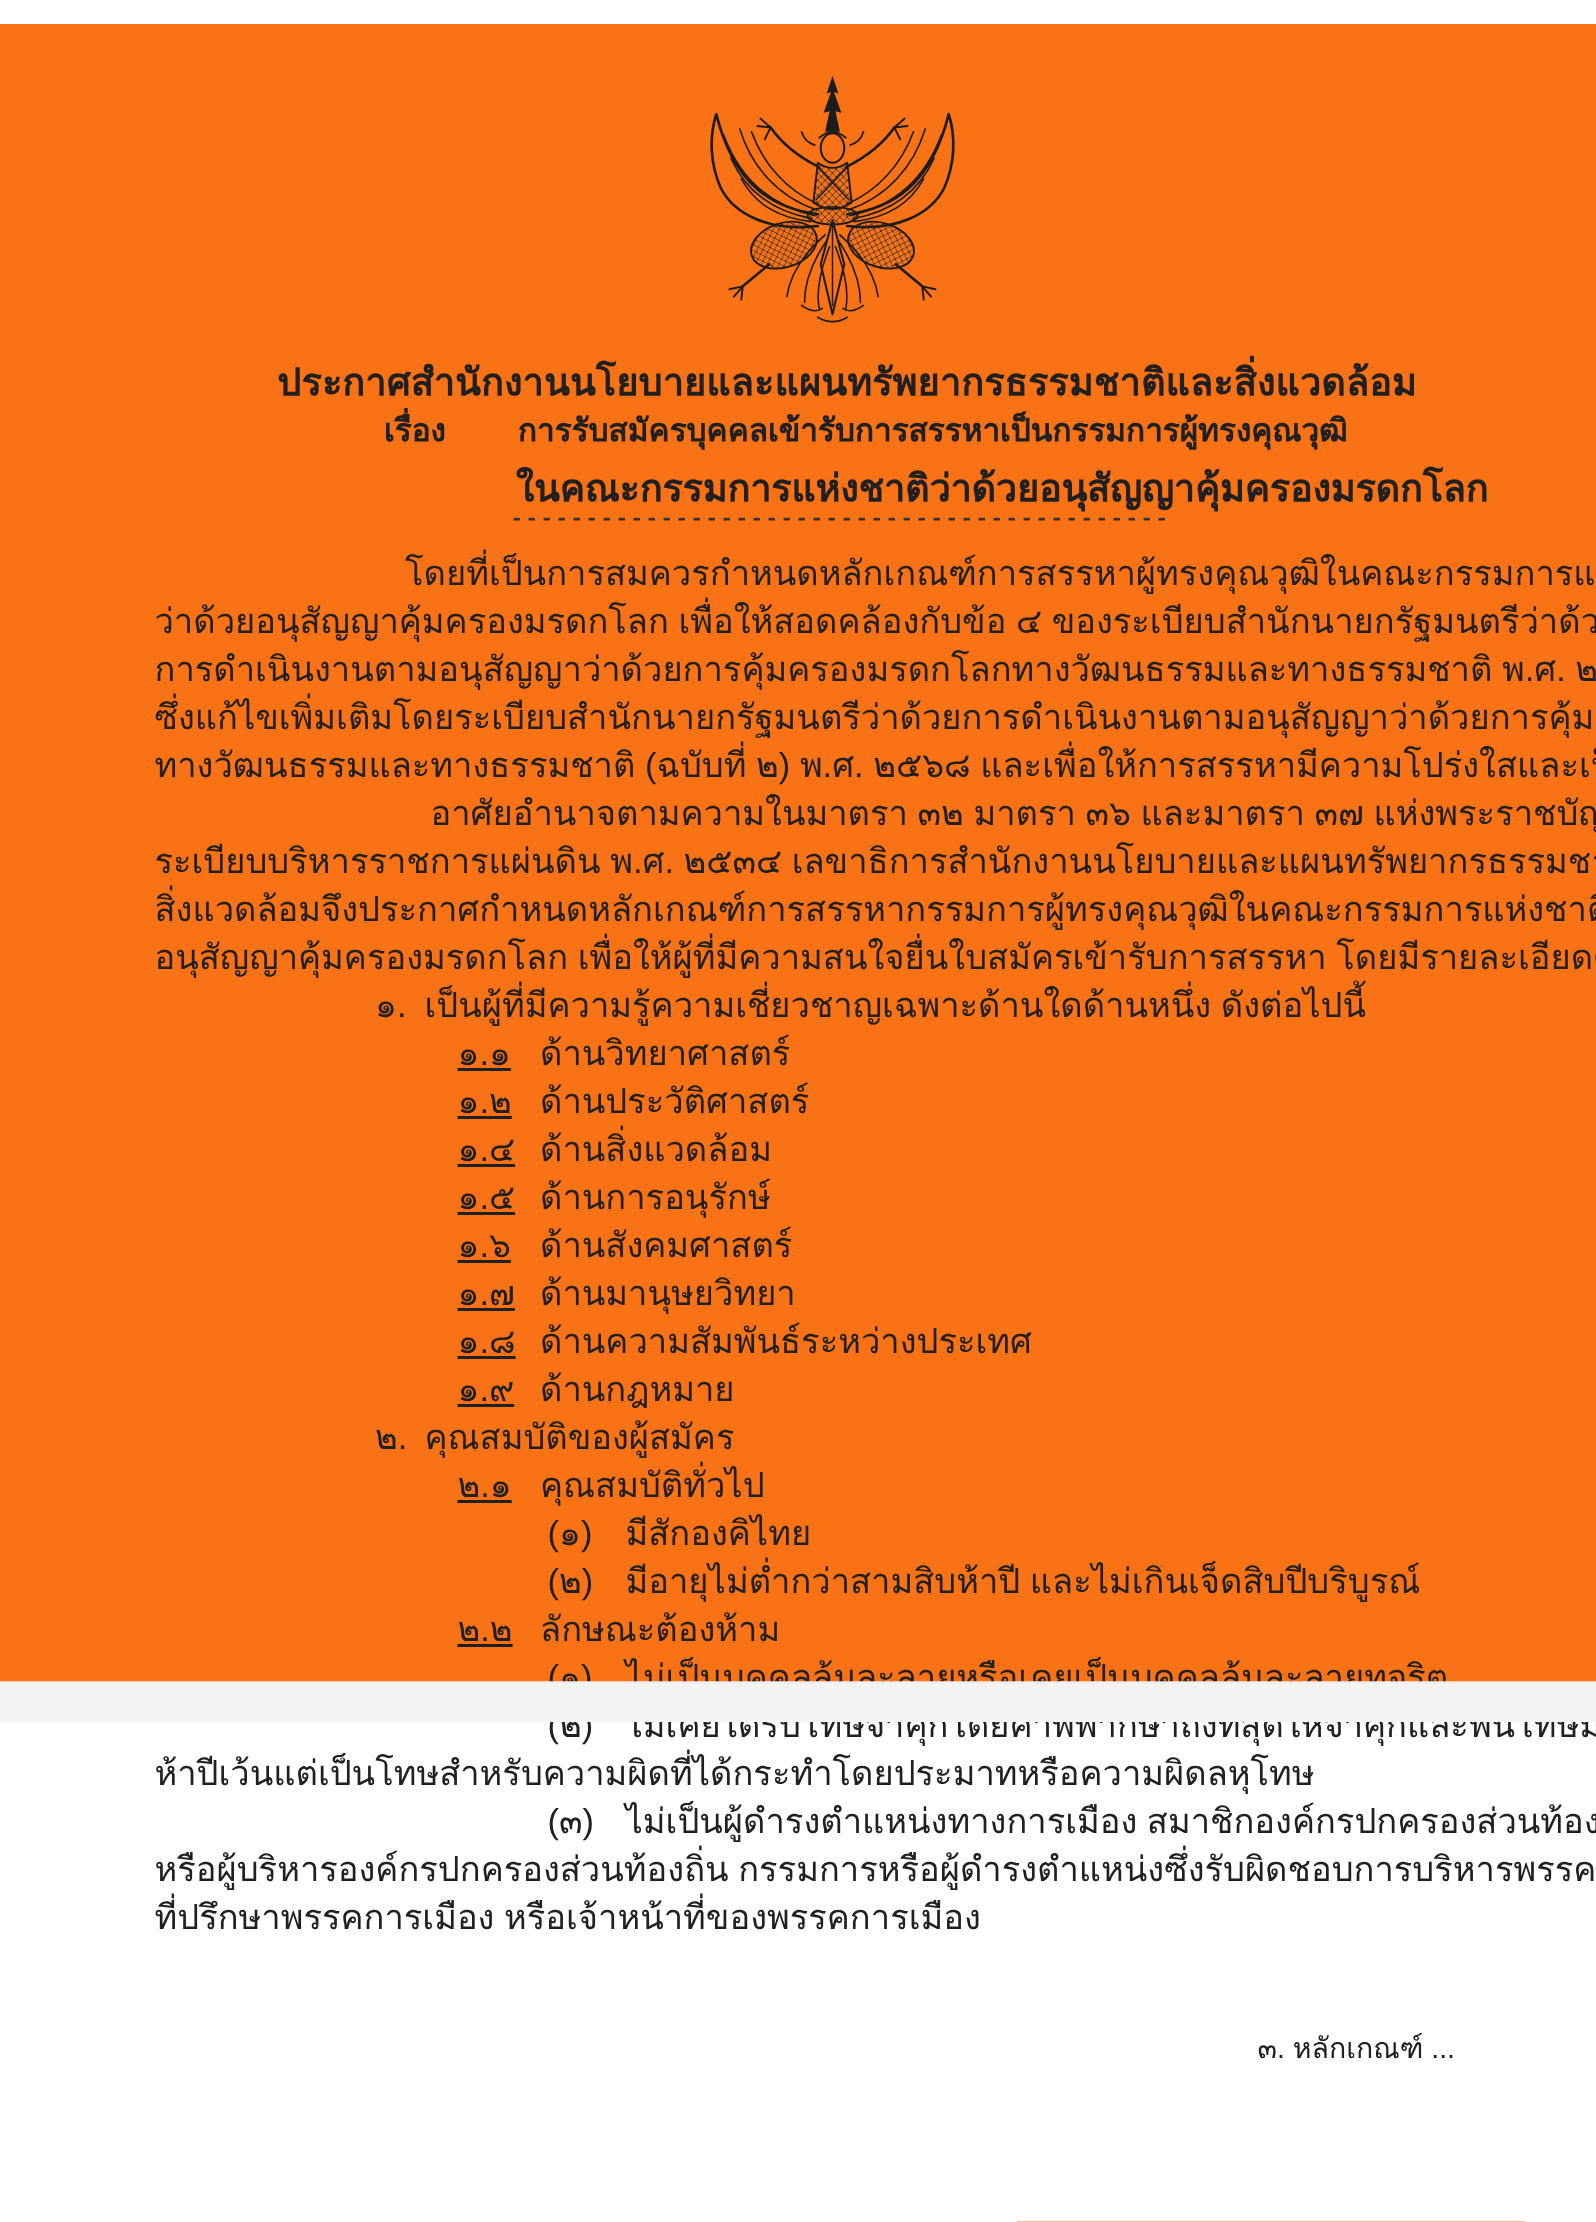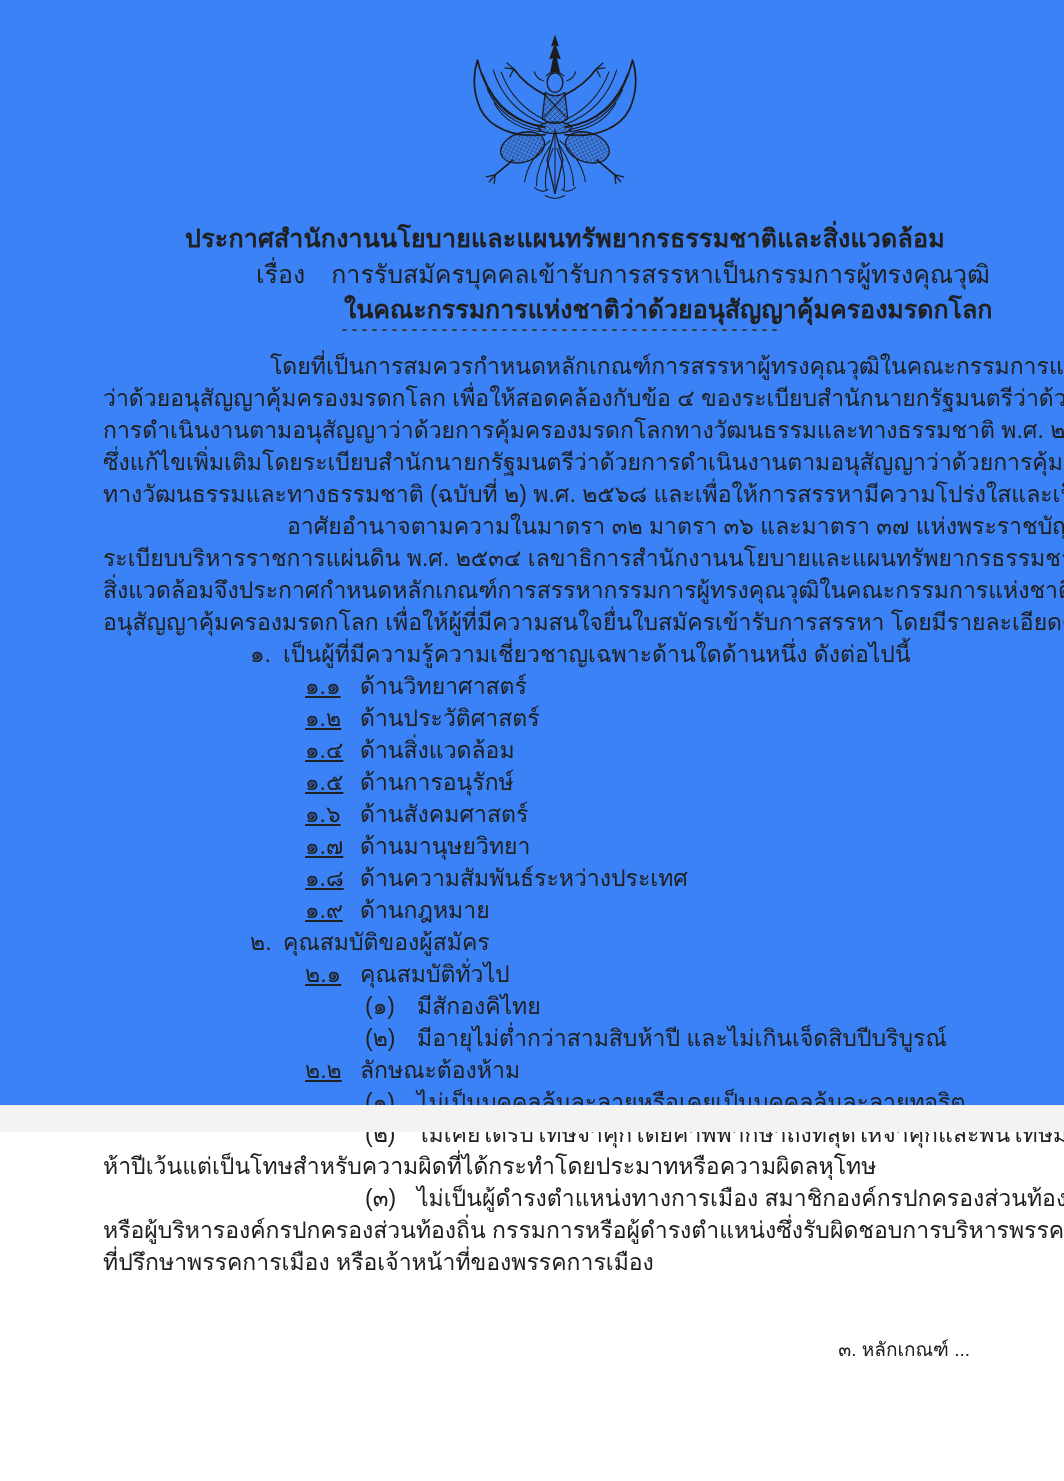--- a/index.html
+++ b/index.html
@@ -4,31 +4,31 @@
 <style>
   html,body{margin:0;padding:0;}
   body{
     width:1064px;height:1481px;
     background:#ffffff;
     font-family:"Liberation Sans","DejaVu Sans",sans-serif;
     color:#202020;
     position:relative;
     overflow:hidden;
   }
-  .page{position:relative;width:1064px;height:1132px;background:#3b82f6;}
+  .page{position:relative;width:1064px;height:1132px;background:#f97316;margin-top:16px;}
   .emblem{position:absolute;left:452px;top:30px;width:206px;height:176px;}
   .title-line1{
     position:absolute;top:218px;left:0;width:1064px;
     text-align:center;padding-left:66px;box-sizing:border-box;
     font-size:25px;font-weight:700;letter-spacing:0.2px;
   }
   .subject-row{
     position:absolute;top:254px;left:256px;
-    display:flex;gap:26px;
-    font-size:25px;font-weight:400;
+    display:flex;gap:48px;
+    font-size:21px;font-weight:700;
   }
   .subject-line2{
     position:absolute;top:289px;left:344px;
     font-size:25px;font-weight:700;
   }
   .separator{
     position:absolute;top:322px;left:0;width:1064px;
     text-align:center;padding-left:56px;box-sizing:border-box;
     font-size:15px;font-weight:700;letter-spacing:1px;color:#333;
     font-family:"Liberation Mono","DejaVu Sans Mono",monospace;

